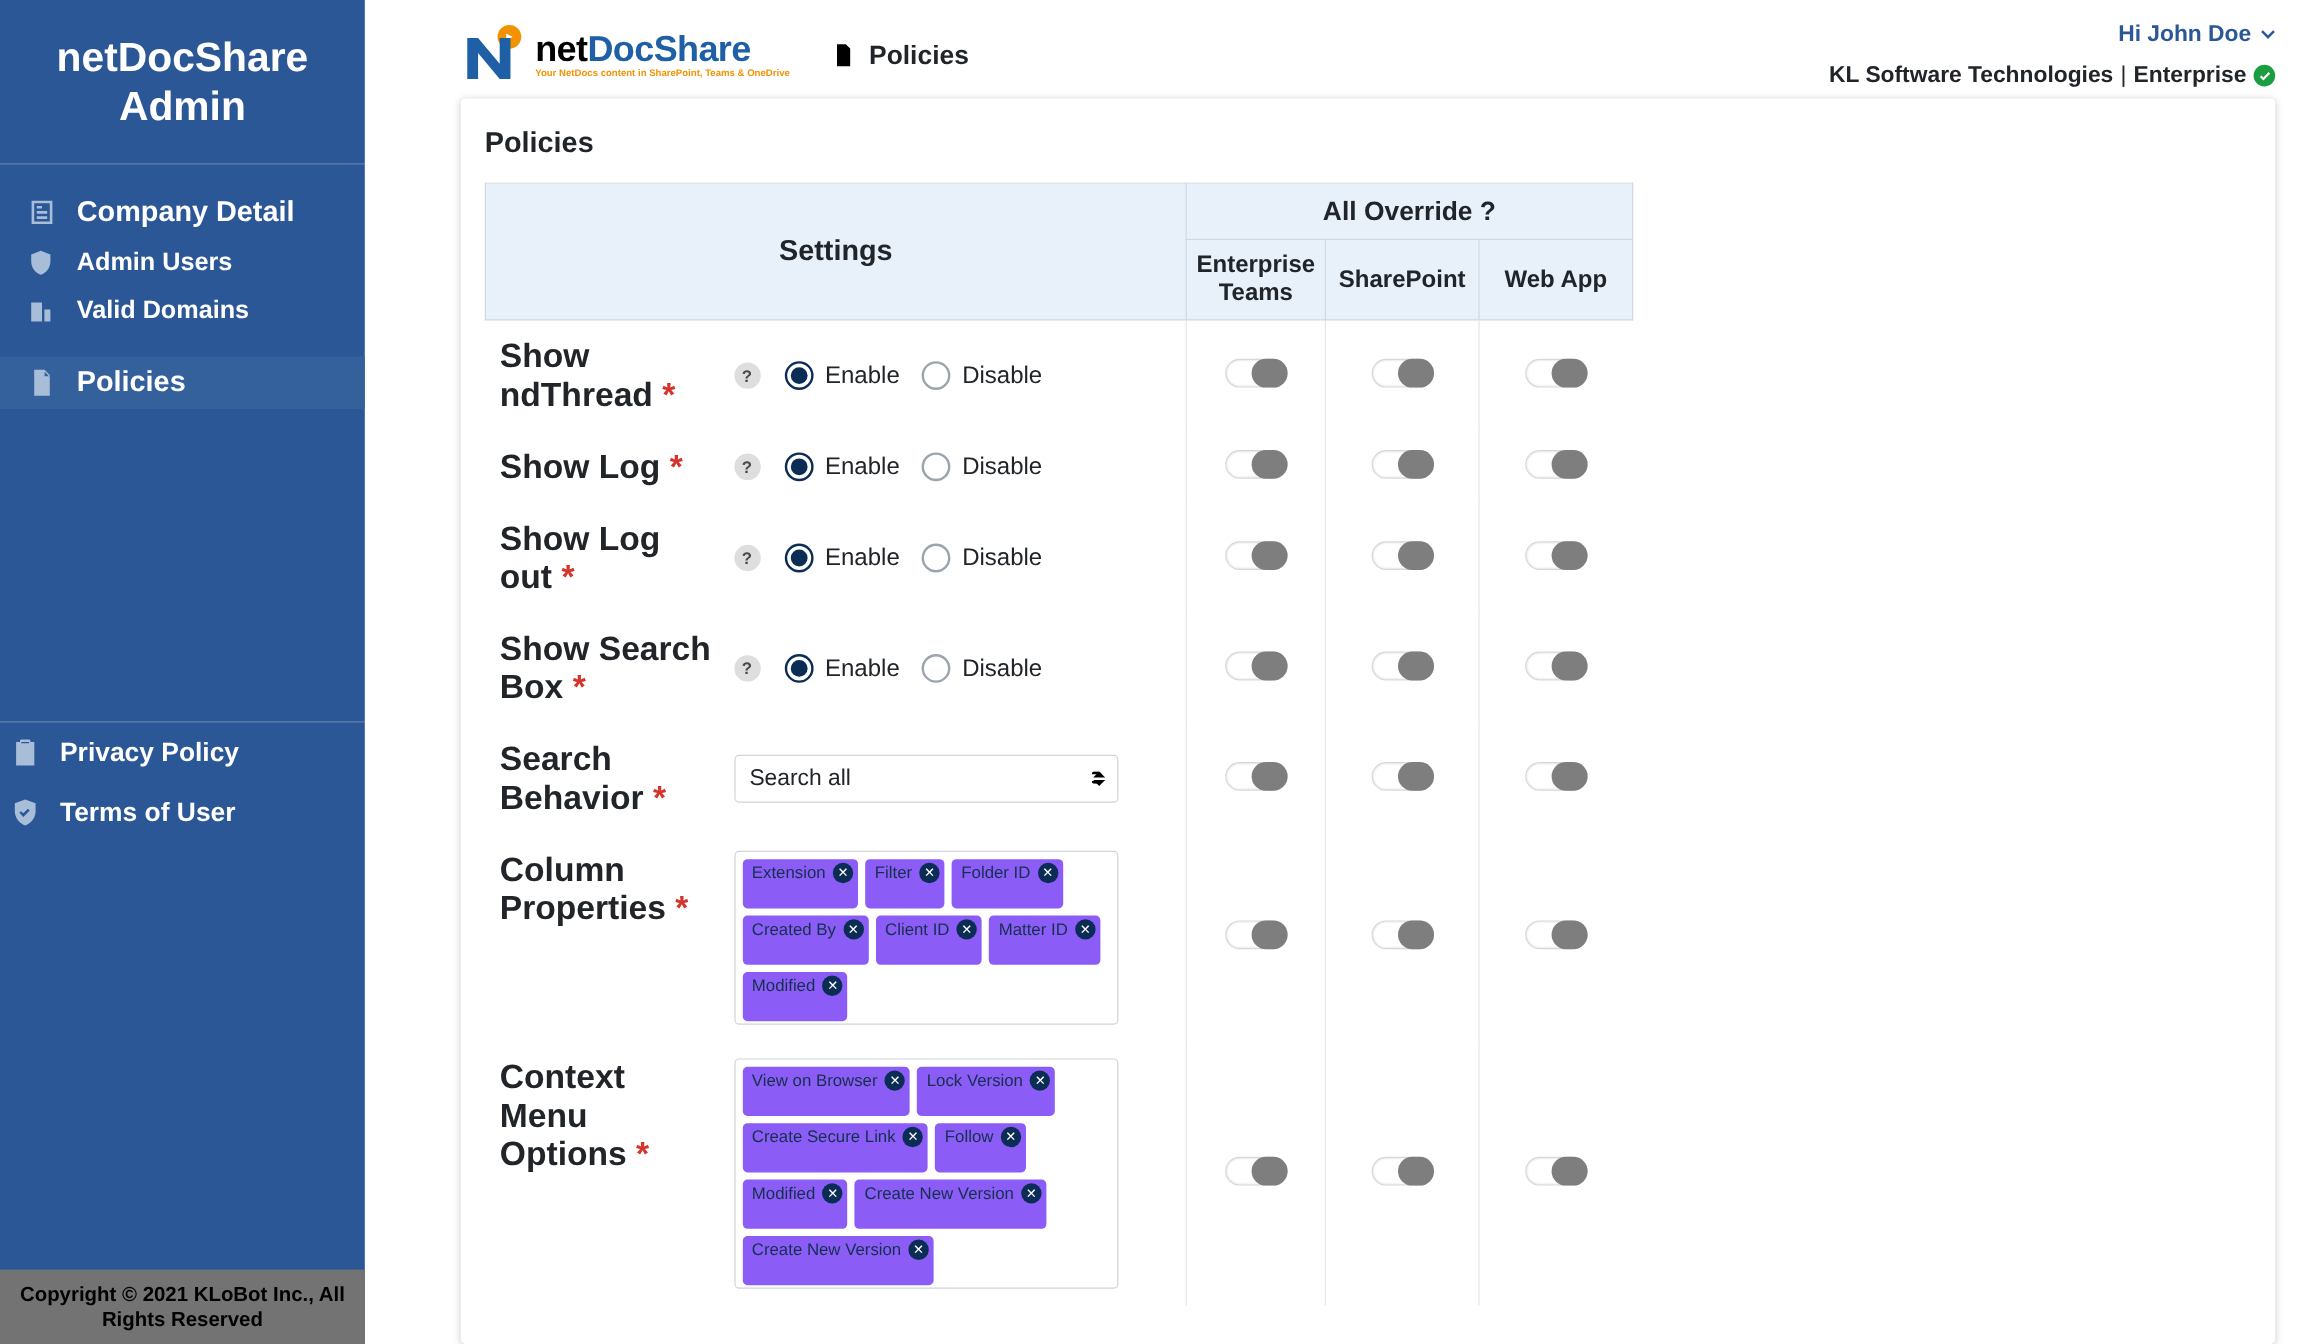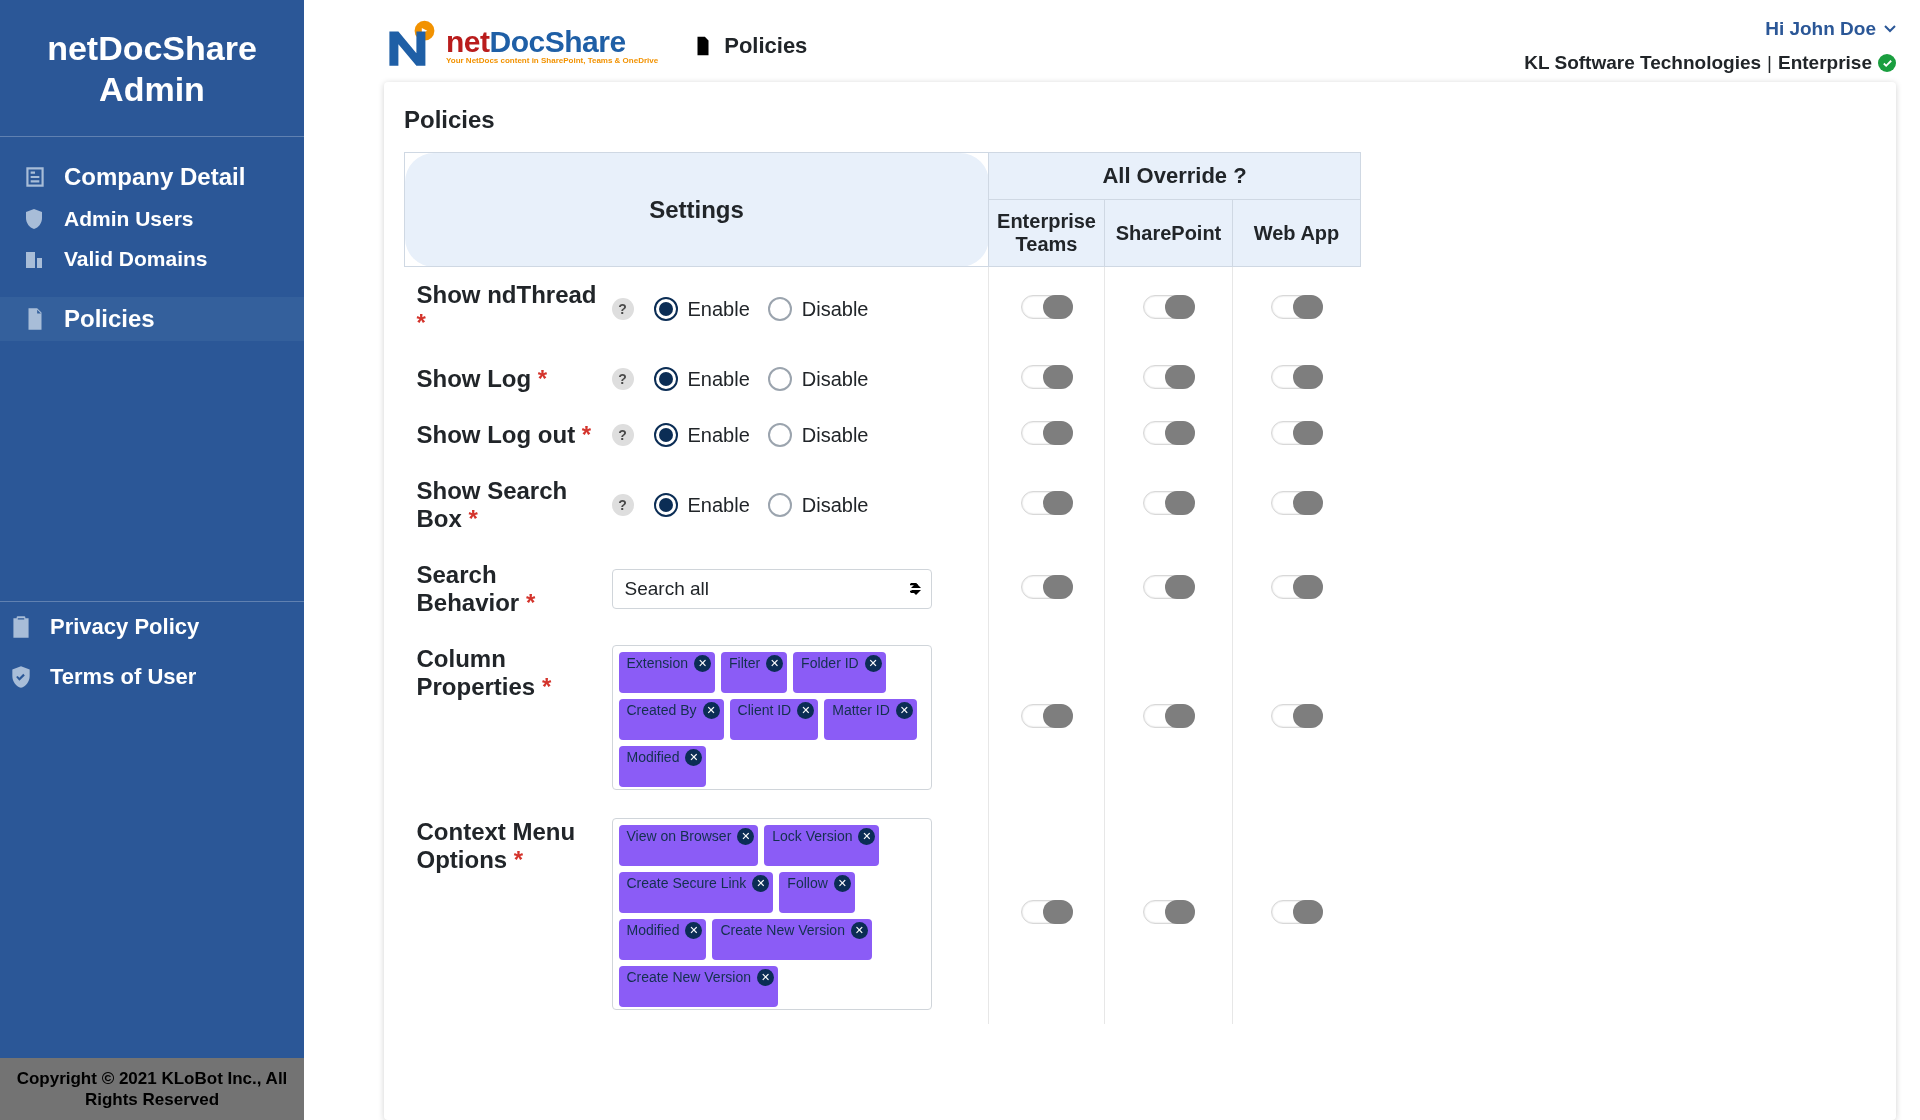--- a/index.html
+++ b/index.html
@@ -19,42 +19,42 @@
 .nav-icon { width: 26px; height: 26px; flex-shrink: 0; fill: #a8bdd8; }
 .nav-icon-sub { width: 24px; height: 24px; fill: #a8bdd8; }
 
 .main { flex: 1; display: flex; flex-direction: column; padding: 0 0 0 80px; overflow: hidden; }
 .topbar { display: flex; align-items: center; justify-content: space-between; padding: 18px 24px 8px 0; }
 .brand { display: flex; align-items: center; gap: 34px; }
 .logo-wrap { display: flex; align-items: center; gap: 8px; }
 .logo-n { width: 54px; height: 54px; }
 .logo-text { line-height: 1; }
 .logo-text .main-text { font-size: 30px; font-weight: 800; color: #1f5fa6; letter-spacing: -0.5px; }
-.logo-text .main-text span.orange { color: #b91c1c; }
+.logo-text .main-text span.orange { color: #000000; }
 .logo-text .sub-text { font-size: 8px; color: #f29200; font-weight: 600; }
 .page-crumb { display: flex; align-items: center; gap: 10px; font-size: 22px; font-weight: 600; }
 .topbar-right { text-align: right; }
 .greet { color: #2b5797; font-size: 19px; font-weight: 700; display: inline-flex; align-items: center; gap: 8px; cursor: pointer; }
 .org-line { font-size: 19px; font-weight: 700; margin-top: 12px; display: flex; align-items: center; gap: 6px; justify-content: flex-end; }
 .org-line .sep { font-weight: 400; }
 .check { width: 18px; height: 18px; background: #1a9e3f; border-radius: 50%; display: inline-flex; align-items: center; justify-content: center; }
 .check svg { width: 11px; height: 11px; fill: #fff; }
 
 .card { background: #fff; border-radius: 4px; box-shadow: 0 1px 6px rgba(0,0,0,0.18); margin-right: 24px; padding: 24px 0 0 0; flex: 1; overflow: hidden; display: flex; flex-direction: column; }
 .card-title { font-size: 24px; font-weight: 700; padding: 0 20px 18px; }
 .table-wrap { flex: 1; overflow-y: auto; }
 .p-table { width: 957px; margin: 0 20px; border-collapse: collapse; }
 .p-table thead th { background: #e8f0fa; font-size: 22px; font-weight: 700; text-align: center; border: 1px solid #cfd8e3; padding: 10px 8px; }
-.p-table thead th.settings-th { font-size: 24px; padding: 40px 8px; border-radius: 29px; }
+.p-table thead th.settings-th { font-size: 24px; padding: 40px 8px; }
 .p-table thead .sub-th th { font-size: 20px; padding: 10px 8px; }
 .p-table tbody td { border-left: 1px solid #e7e7e7; border-right: 1px solid #e7e7e7; padding: 14px 12px; vertical-align: top; }
 .p-table tbody td:first-child { border-left: none; }
 .p-table tbody td:last-child { border-right: none; }
 .setting-row { display: flex; align-items: center; gap: 10px; }
-.setting-label { font-size: 24px; font-weight: 700; width: 185px; }
+.setting-label { font-size: 28px; font-weight: 700; width: 185px; }
 .req { color: #d4342c; }
 .help { width: 22px; height: 22px; border-radius: 50%; background: #dedede; color: #4a4a4a; display: inline-flex; align-items: center; justify-content: center; font-size: 14px; font-weight: 700; cursor: pointer; }
 .radio-group { display: flex; align-items: center; gap: 18px; margin-left: 10px; }
 .radio { display: inline-flex; align-items: center; gap: 10px; font-size: 20px; cursor: pointer; }
 .radio-circle { width: 24px; height: 24px; border-radius: 50%; border: 2px solid #9ba4ae; background: #fff; position: relative; }
 .radio-circle.checked { border-color: #0b2d55; }
 .radio-circle.checked::after { content: ""; position: absolute; inset: 3px; background: #0b2d55; border-radius: 50%; }
 .select { width: 320px; border: 1px solid #d0d5da; border-radius: 4px; padding: 8px 34px 8px 12px; font-size: 19px; background: #fff; position: relative; cursor: pointer; }
 .select::after { content: ""; position: absolute; right: 12px; top: 11px; width: 10px; height: 14px; background: linear-gradient(#000,#000) no-repeat center 2px/8px 3px, linear-gradient(#000,#000) no-repeat center 9px/8px 3px; clip-path: polygon(50% 0, 100% 30%, 0 30%, 50% 0, 0 70%, 100% 70%, 50% 100%, 0 70%); }
 .select .up-down { position: absolute; right: 10px; top: 50%; transform: translateY(-50%); width: 10px; display: flex; flex-direction: column; gap: 2px; }

